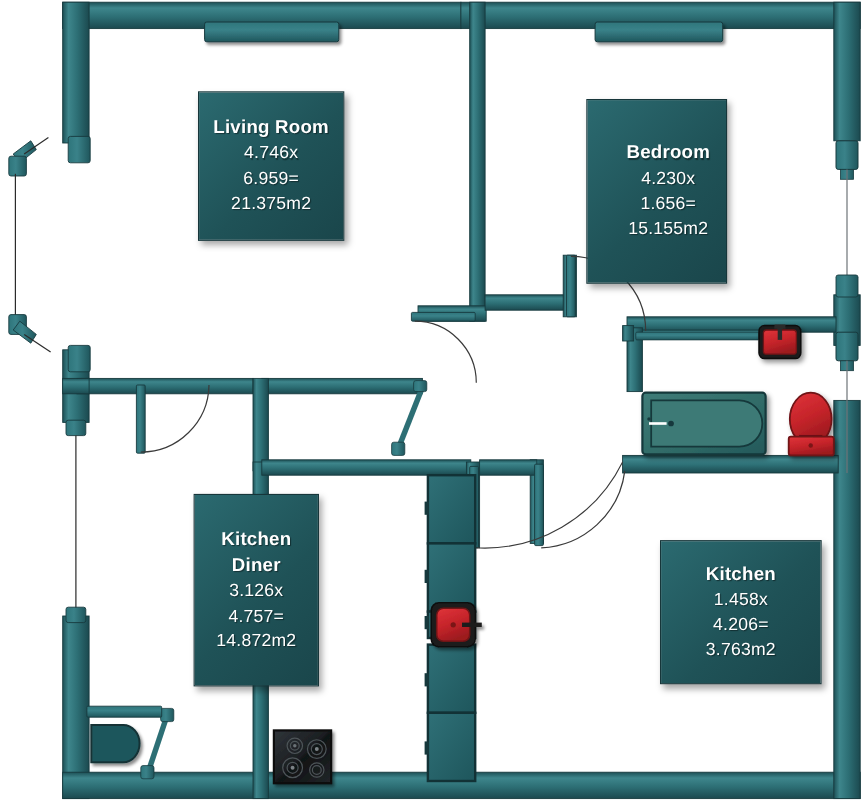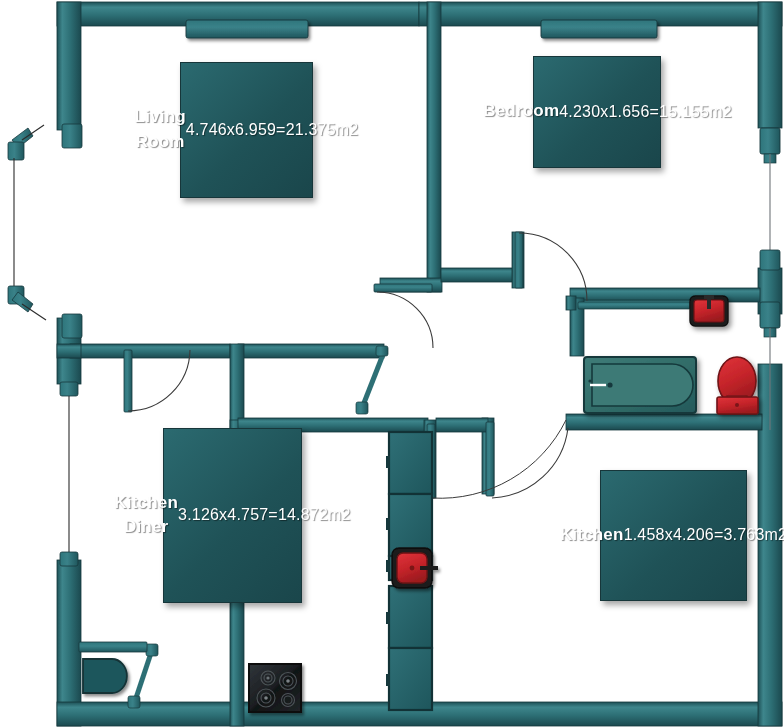--- a/index.html
+++ b/index.html
@@ -19,45 +19,46 @@
   }
   #plan svg {
     position: absolute;
     left: 0;
     top: 0;
   }
   .room-label {
     position: absolute;
     box-sizing: border-box;
     display: flex;
-    flex-direction: row;
+    flex-direction: column;
     align-items: center;
     justify-content: center;
     color: #ffffff;
     text-align: center;
     border: 1px solid #17363a;
     background: linear-gradient(135deg, #2b6a70 0%, #1f5257 55%, #1a464b 100%);
     box-shadow: 3px 4px 6px rgba(0,0,0,0.35);
     font-family: "Liberation Sans", sans-serif;
     line-height: 1.42;
     letter-spacing: 0.2px;
+    margin-top: 21px;
   }
   .room-label .rl-name {
     font-weight: bold;
     font-size: 17px;
     text-shadow: 1px 1px 1px rgba(0,0,0,0.45);
     margin-bottom: 1px;
   }
   .room-label .rl-line {
     font-size: 16px;
     text-shadow: 1px 1px 1px rgba(0,0,0,0.45);
   }
   #lbl-living  { left: 180px; top: 62px;  width: 133px; height: 136px; }
-  #lbl-bedroom { left: 533px; top: 56px;  width: 128px; height: 112px; padding-left: 21px; }
-  #lbl-kitchen { left: 163px; top: 428px; width: 139px; height: 175px; align-items: center; }
+  #lbl-bedroom { left: 533px; top: 69px;  width: 128px; height: 168px; padding-left: 21px; }
+  #lbl-kitchen { left: 176px; top: 428px; width: 114px; height: 175px; align-items: center; }
   #lbl-bathroom{ left: 600px; top: 470px; width: 147px; height: 131px; }
 </style>
 </head>
 <body>
 
 <div id="plan">
 
   <svg width="784" height="728" viewBox="0 0 784 728">
     <defs>
       <linearGradient id="wallH" x1="0" y1="0" x2="0" y2="1">

